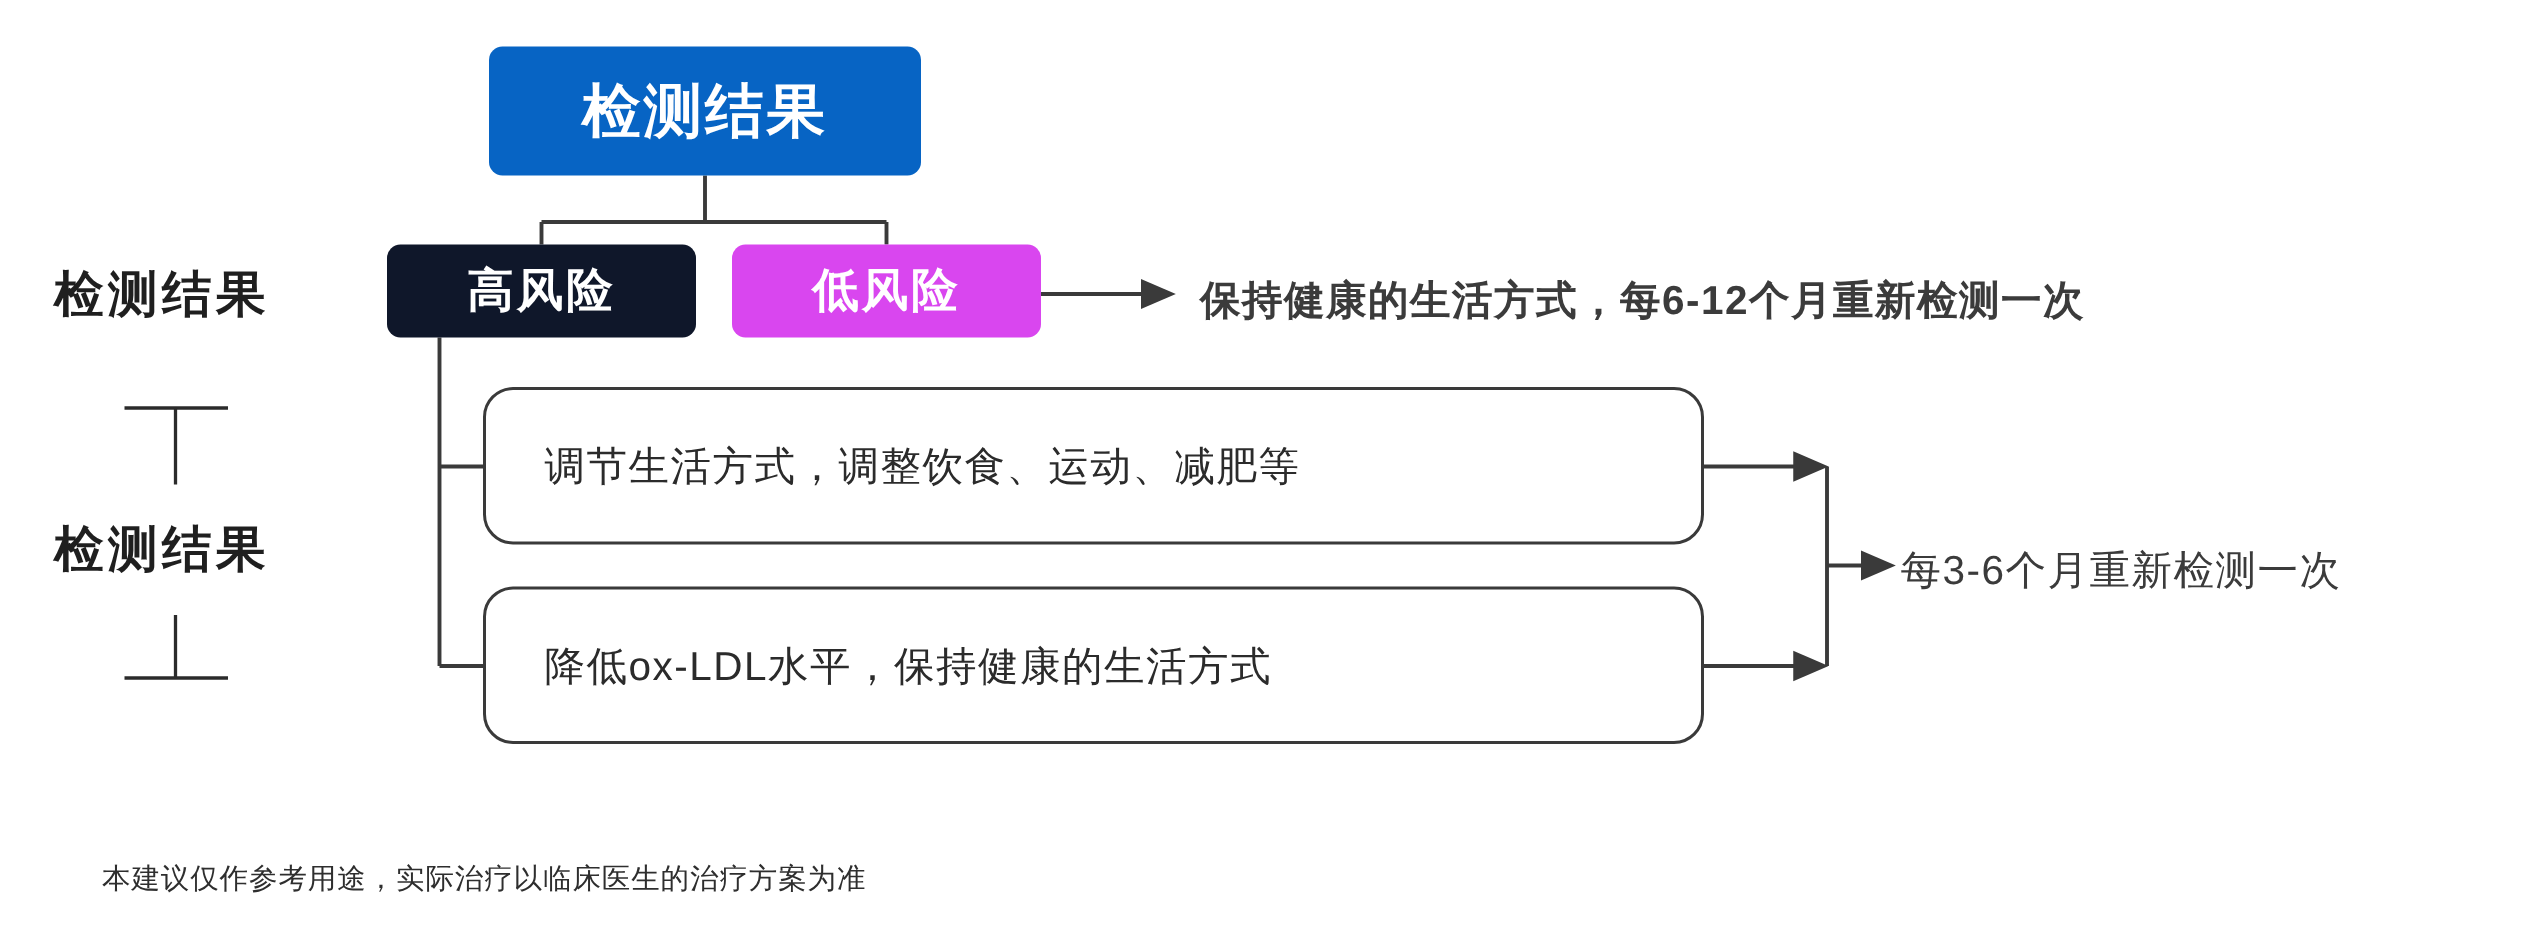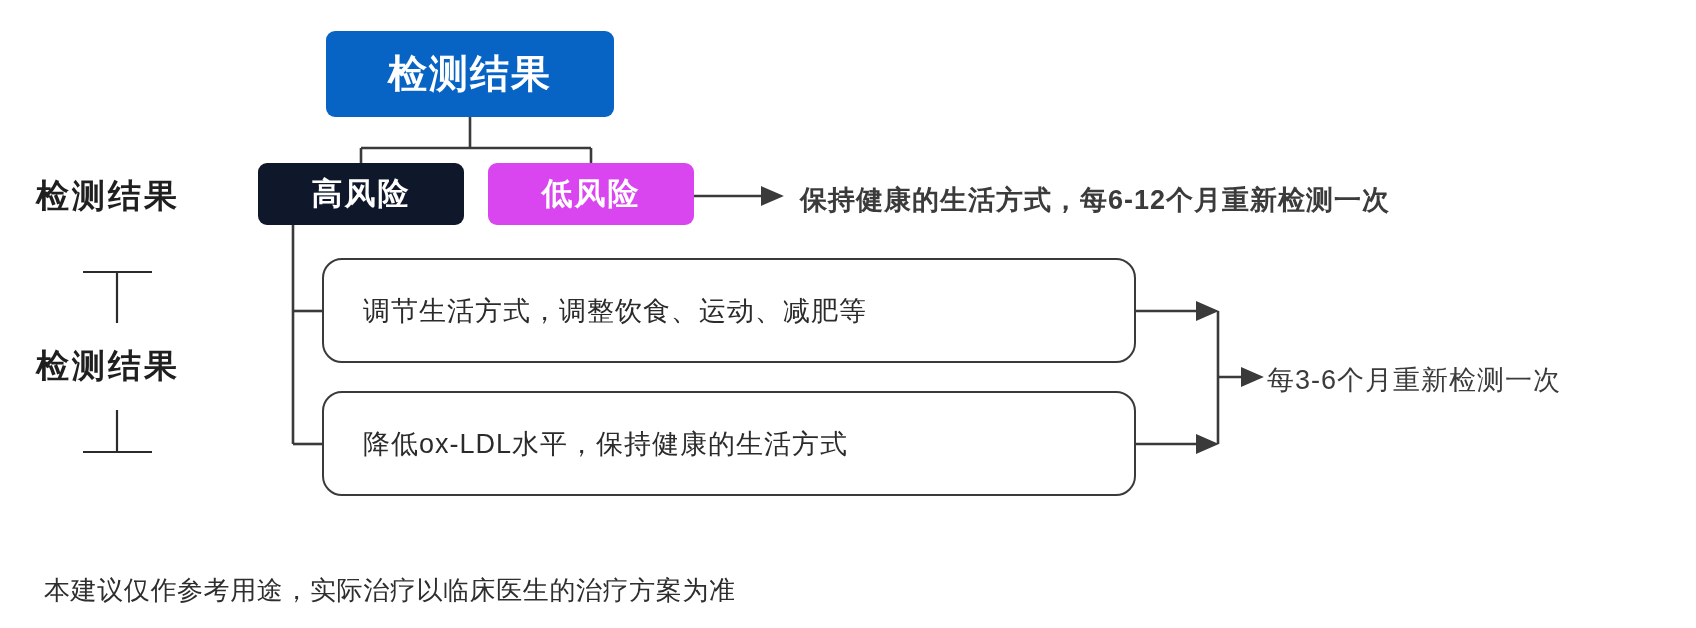--- a/index.html
+++ b/index.html
@@ -111,23 +111,23 @@
     top: 182px;
     font-weight: bold;
   }
   .flow-text-follow {
     left: 1222px;
     top: 362px;
     margin-left: 45px;
   }
   .footer-note {
     position: absolute;
-    left: 44px;
+    left: 68px;
     top: 573px;
-    font-size: 26px;
+    font-size: 19px;
     color: #2e2e2e;
     letter-spacing: 0.6px;
     white-space: nowrap;
   }
 </style>
 </head>
 <body>
 
 <div id="canvas">
 

